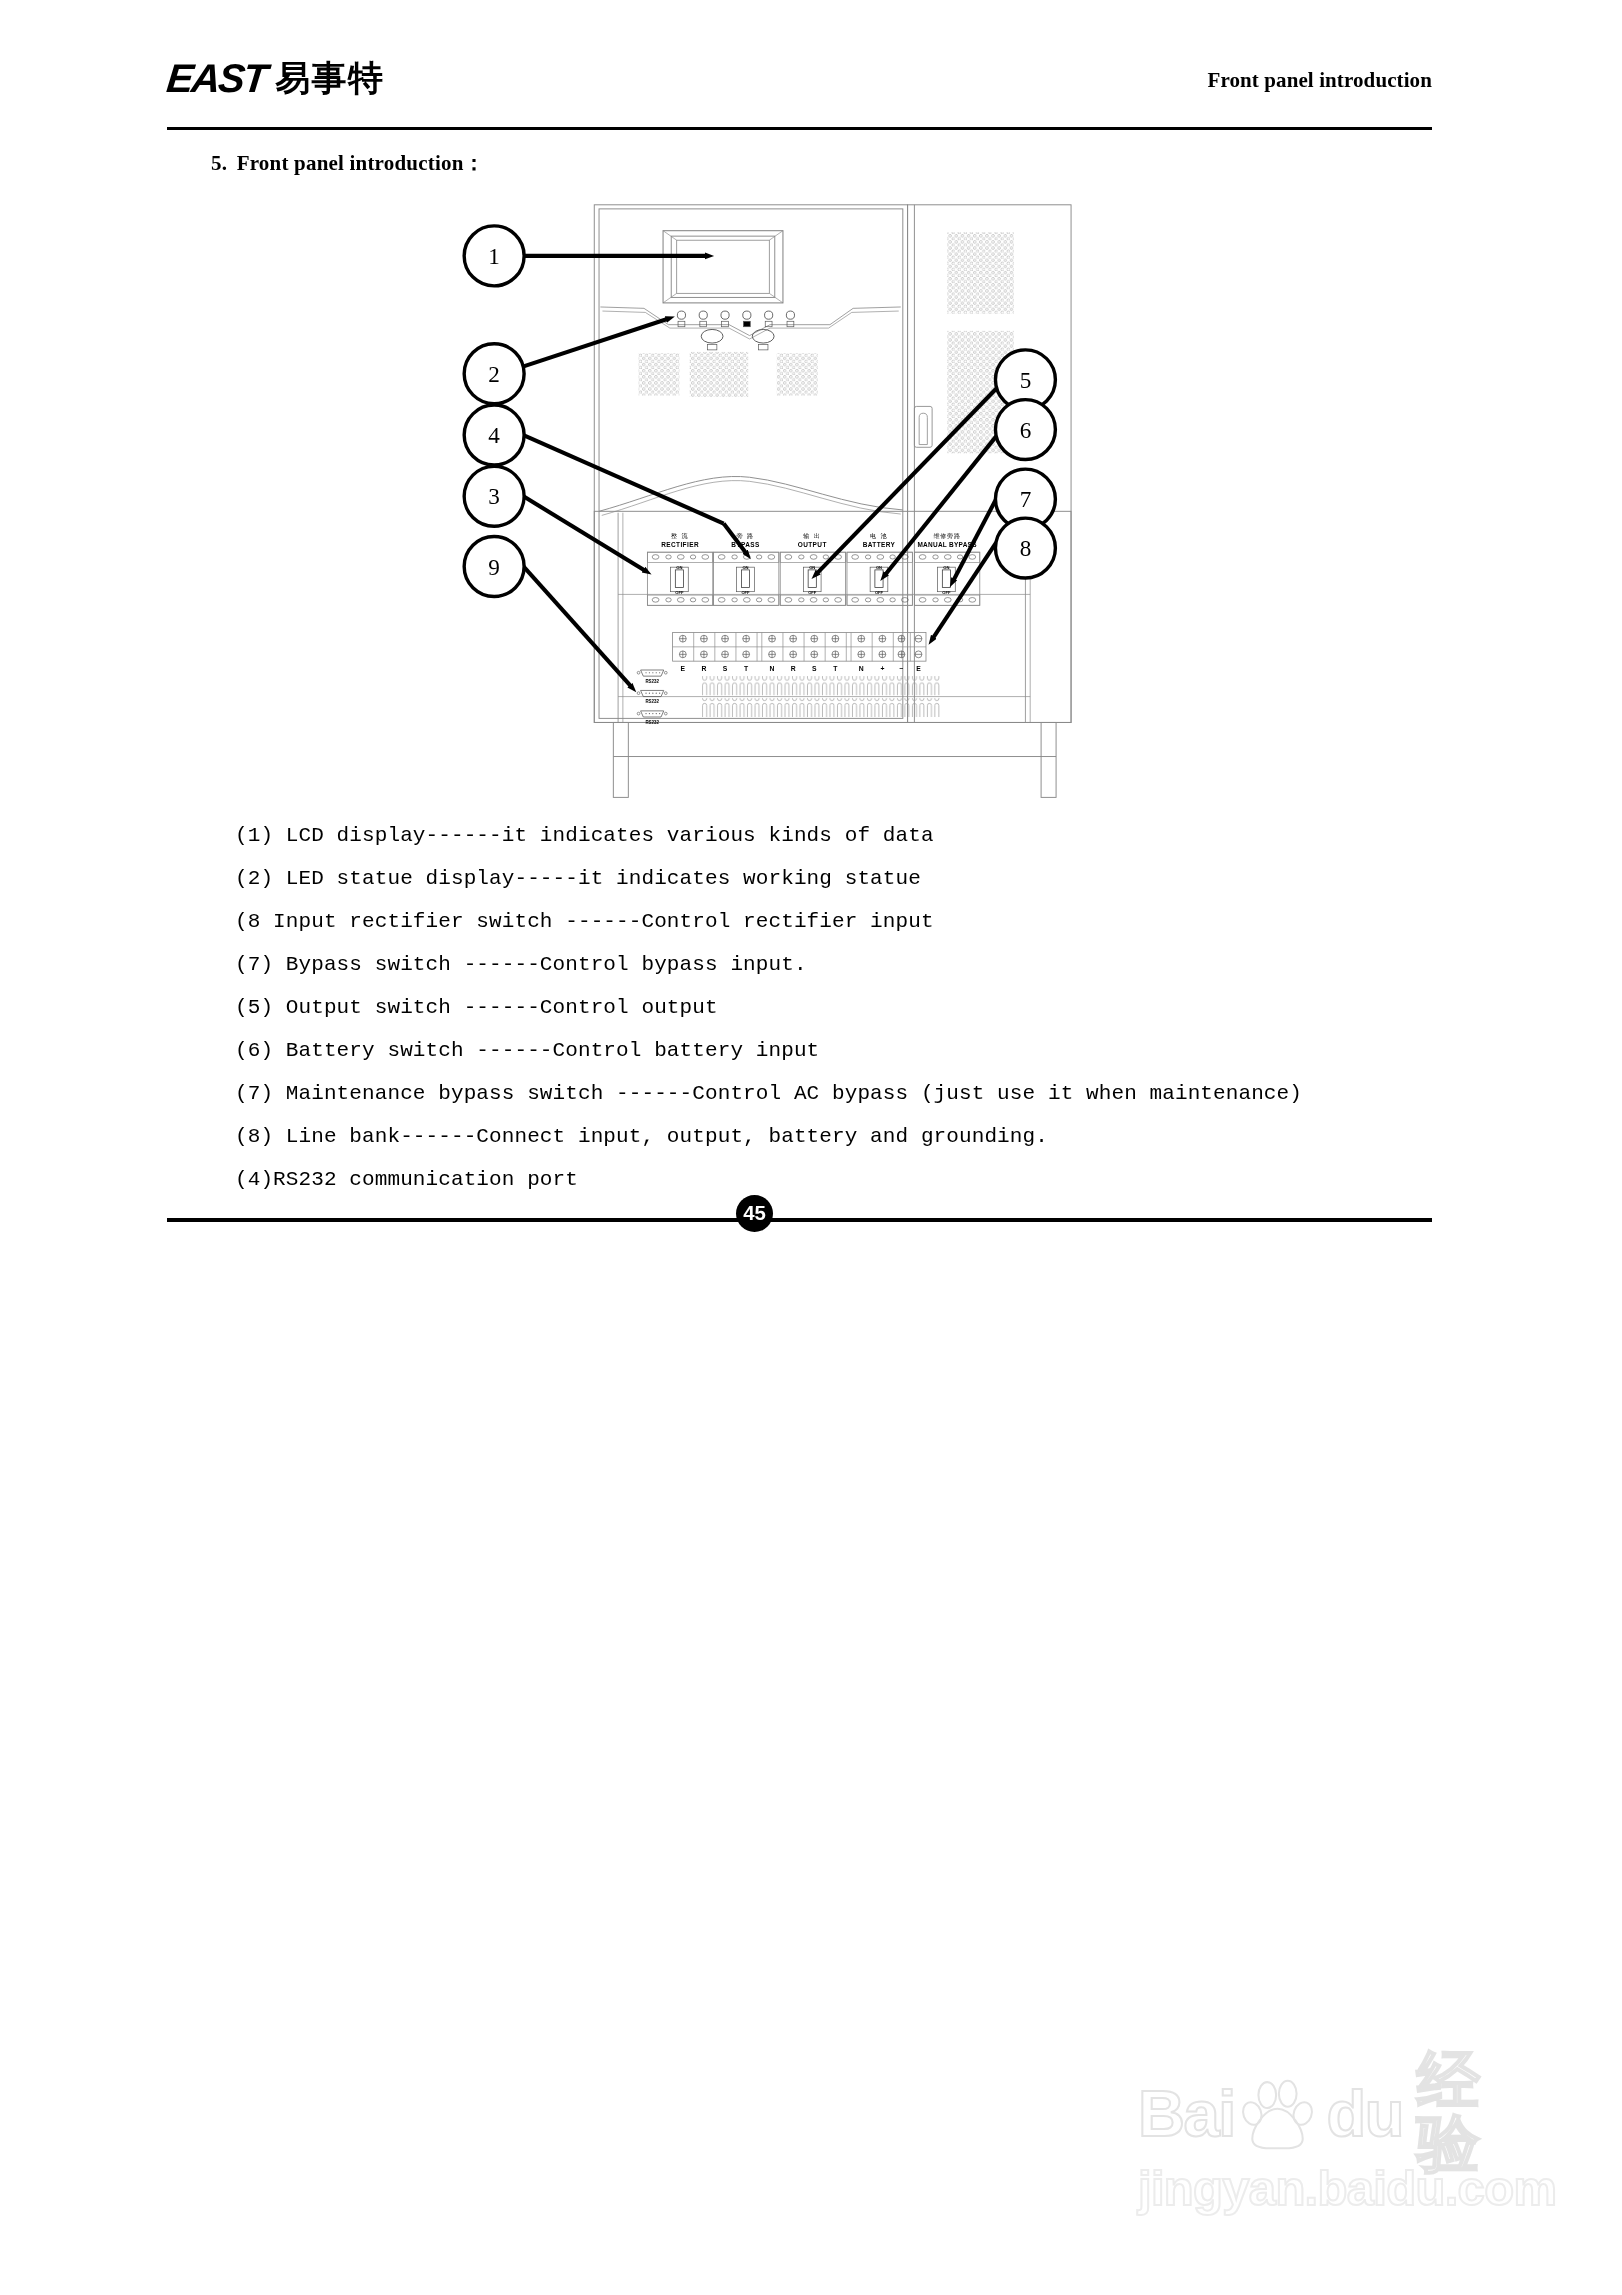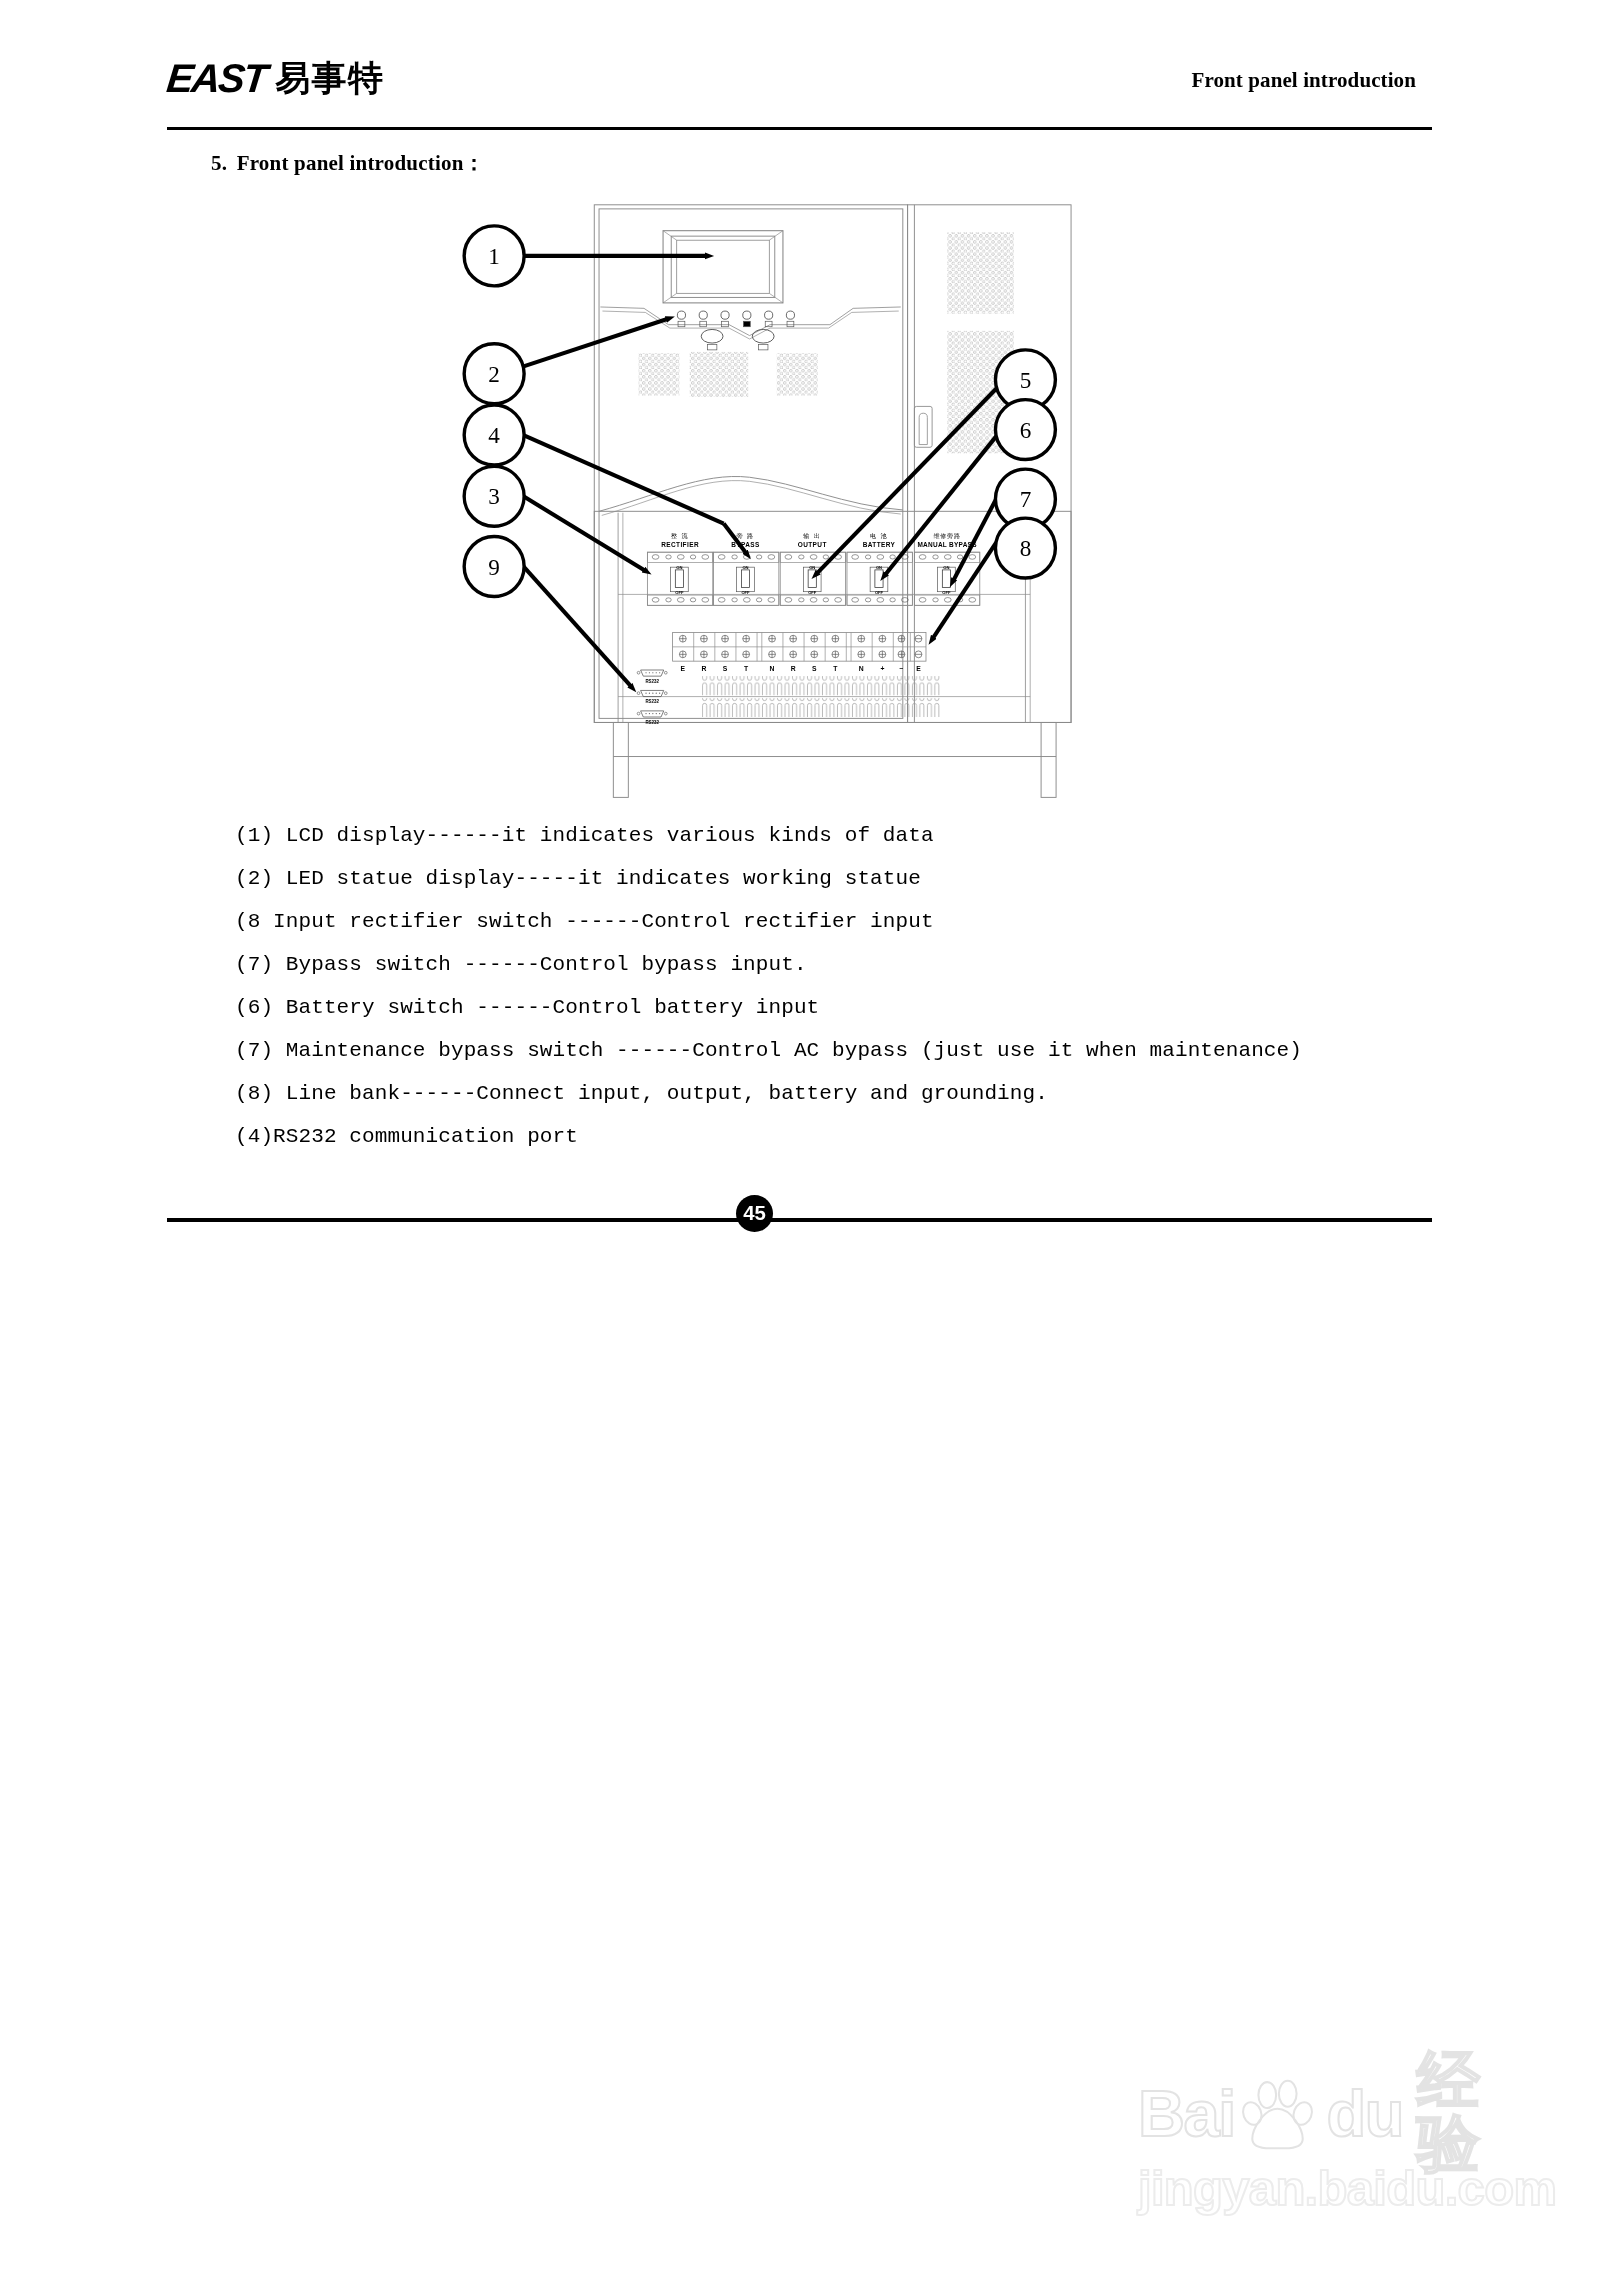--- a/index.html
+++ b/index.html
@@ -52,21 +52,21 @@
   }
   .logo-tick {
     position: absolute;
     left: 146px;
     top: 11px;
     font-size: 13.6px;
     line-height: 1;
   }
   .header-title {
     position: absolute;
-    right: 16px;
+    right: 0;
     top: 15px;
     font-size: 21px;
     font-weight: 700;
     letter-spacing: 0.1px;
     white-space: nowrap;
   }
   .header-rule {
     position: absolute;
     left: 167px;
     top: 127px;
@@ -624,20 +624,21 @@
     </g>
   </g>
 </svg>
 </div>
 
 <div id="legend-list">
   <div class="legend-item">(1) LCD display------it indicates various kinds of data</div>
   <div class="legend-item">(2) LED statue display-----it indicates working statue</div>
   <div class="legend-item">(8 Input rectifier switch ------Control rectifier input</div>
   <div class="legend-item">(7) Bypass switch ------Control bypass input.</div>
+  <div class="legend-item">(5) Output switch ------Control output</div>
   <div class="legend-item">(6) Battery switch ------Control battery input</div>
   <div class="legend-item">(7) Maintenance bypass switch ------Control AC bypass (just use it when maintenance)</div>
   <div class="legend-item">(8) Line bank------Connect input, output, battery and grounding.</div>
   <div class="legend-item">(4)RS232 communication port</div>
 </div>
 
 <div class="footer-rule"></div>
 <div id="page-number">45</div>
 
 <div id="watermark">

